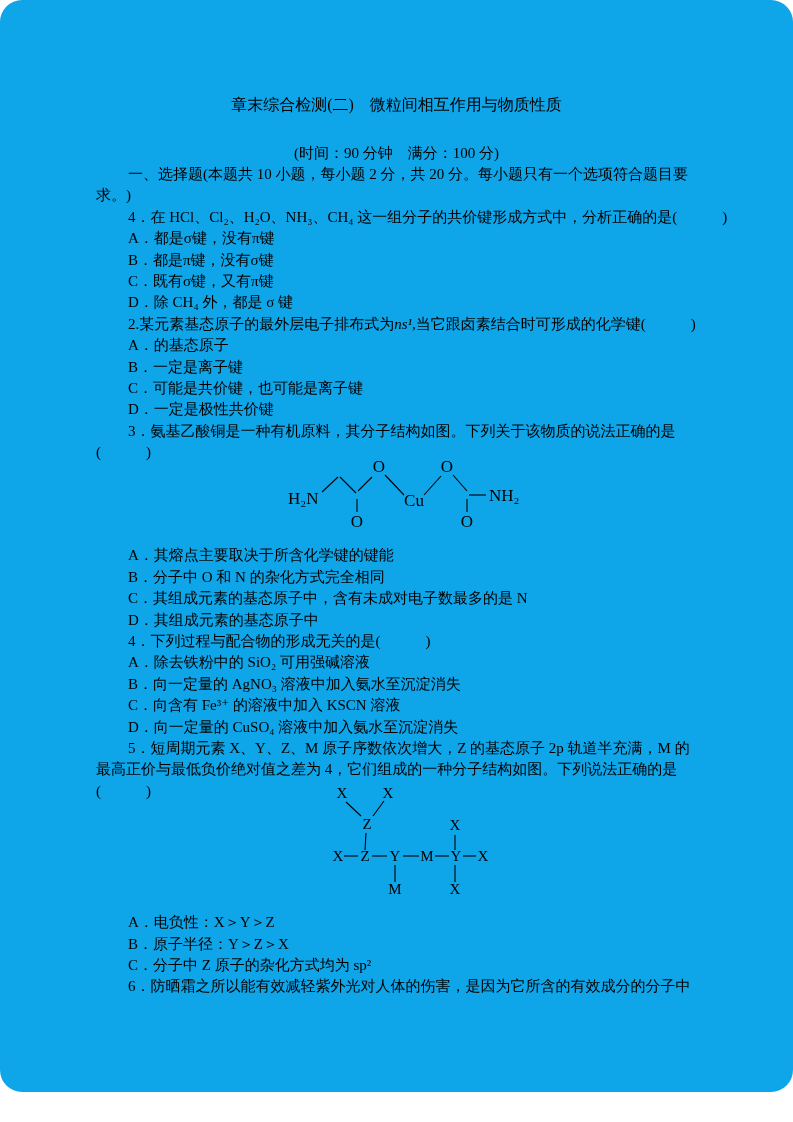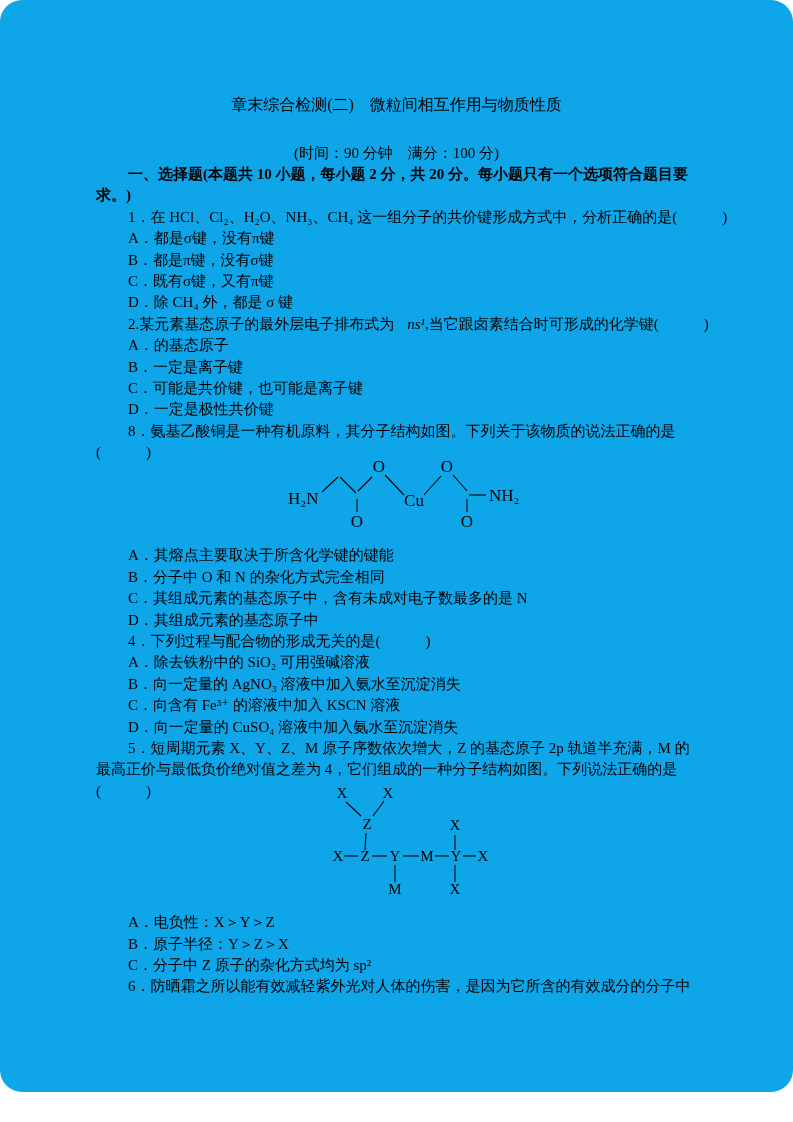--- a/index.html
+++ b/index.html
@@ -29,22 +29,22 @@
     height:22px;
     white-space:nowrap;
     font-family:Liberation Serif, serif;
   }
   .line{
     line-height:21.4px;
     height:21.4px;
     white-space:nowrap;
   }
   .indent{ text-indent:32px; }
-  .bold{ font-weight:bold; }
-  .fml{ font-style:italic;padding-left:13px; }
+  .bold{ font-weight:normal; }
+  .fml{ font-style:italic; }
   .figure{
     text-align:center;
     position:relative;
   }
   .fig1{ height:82px; }
   .fig2{ height:110px; }
   .fig1 svg{ position:relative; left:10px; top:-8px; }
   .fig2 svg{ position:relative; left:16px; top:-16px; }
   svg line{ stroke:#000; stroke-width:1.1; }
   svg text{
@@ -59,33 +59,33 @@
 
 <div class="page">
 
   <div class="doc-title">章末综合检测(二)　微粒间相互作用与物质性质</div>
 
   <div class="info-line">(时间：90 分钟　满分：100 分)</div>
 
   <div class="line indent bold">一、选择题(本题共 10 小题，每小题 2 分，共 20 分。每小题只有一个选项符合题目要</div>
   <div class="line bold">求。)</div>
 
-  <div class="line indent">1．在 HCl、Cl₂、H₂O、NH₃、CH₄ 这一组分子的共价键形成方式中，分析正确的是(　　　)</div>
+  <div class="line indent">4．在 HCl、Cl₂、H₂O、NH₃、CH₄ 这一组分子的共价键形成方式中，分析正确的是(　　　)</div>
   <div class="line indent">A．都是σ键，没有π键</div>
   <div class="line indent">B．都是π键，没有σ键</div>
   <div class="line indent">C．既有σ键，又有π键</div>
   <div class="line indent">D．除 CH₄ 外，都是 σ 键</div>
 
   <div class="line indent"><span>2.某元素基态原子的最外层电子排布式为</span><span class="fml">ns¹</span><span>,当它跟卤素结合时可形成的化学键(　　　)</span></div>
   <div class="line indent">A．的基态原子</div>
   <div class="line indent">B．一定是离子键</div>
   <div class="line indent">C．可能是共价键，也可能是离子键</div>
   <div class="line indent">D．一定是极性共价键</div>
 
-  <div class="line indent">8．氨基乙酸铜是一种有机原料，其分子结构如图。下列关于该物质的说法正确的是</div>
+  <div class="line indent">3．氨基乙酸铜是一种有机原料，其分子结构如图。下列关于该物质的说法正确的是</div>
   <div class="line">(　　　)</div>
 
   <div class="figure fig1">
     <svg width="250" height="84" viewBox="0 0 250 84">
       <line x1="40" y1="37" x2="56" y2="22"></line>
       <line x1="58" y1="22" x2="74" y2="38"></line>
       <line x1="76" y1="36" x2="90" y2="22"></line>
       <line x1="75" y1="44" x2="75" y2="57"></line>
       <line x1="103" y1="20" x2="122" y2="40"></line>
       <line x1="142" y1="40" x2="159" y2="21"></line>

